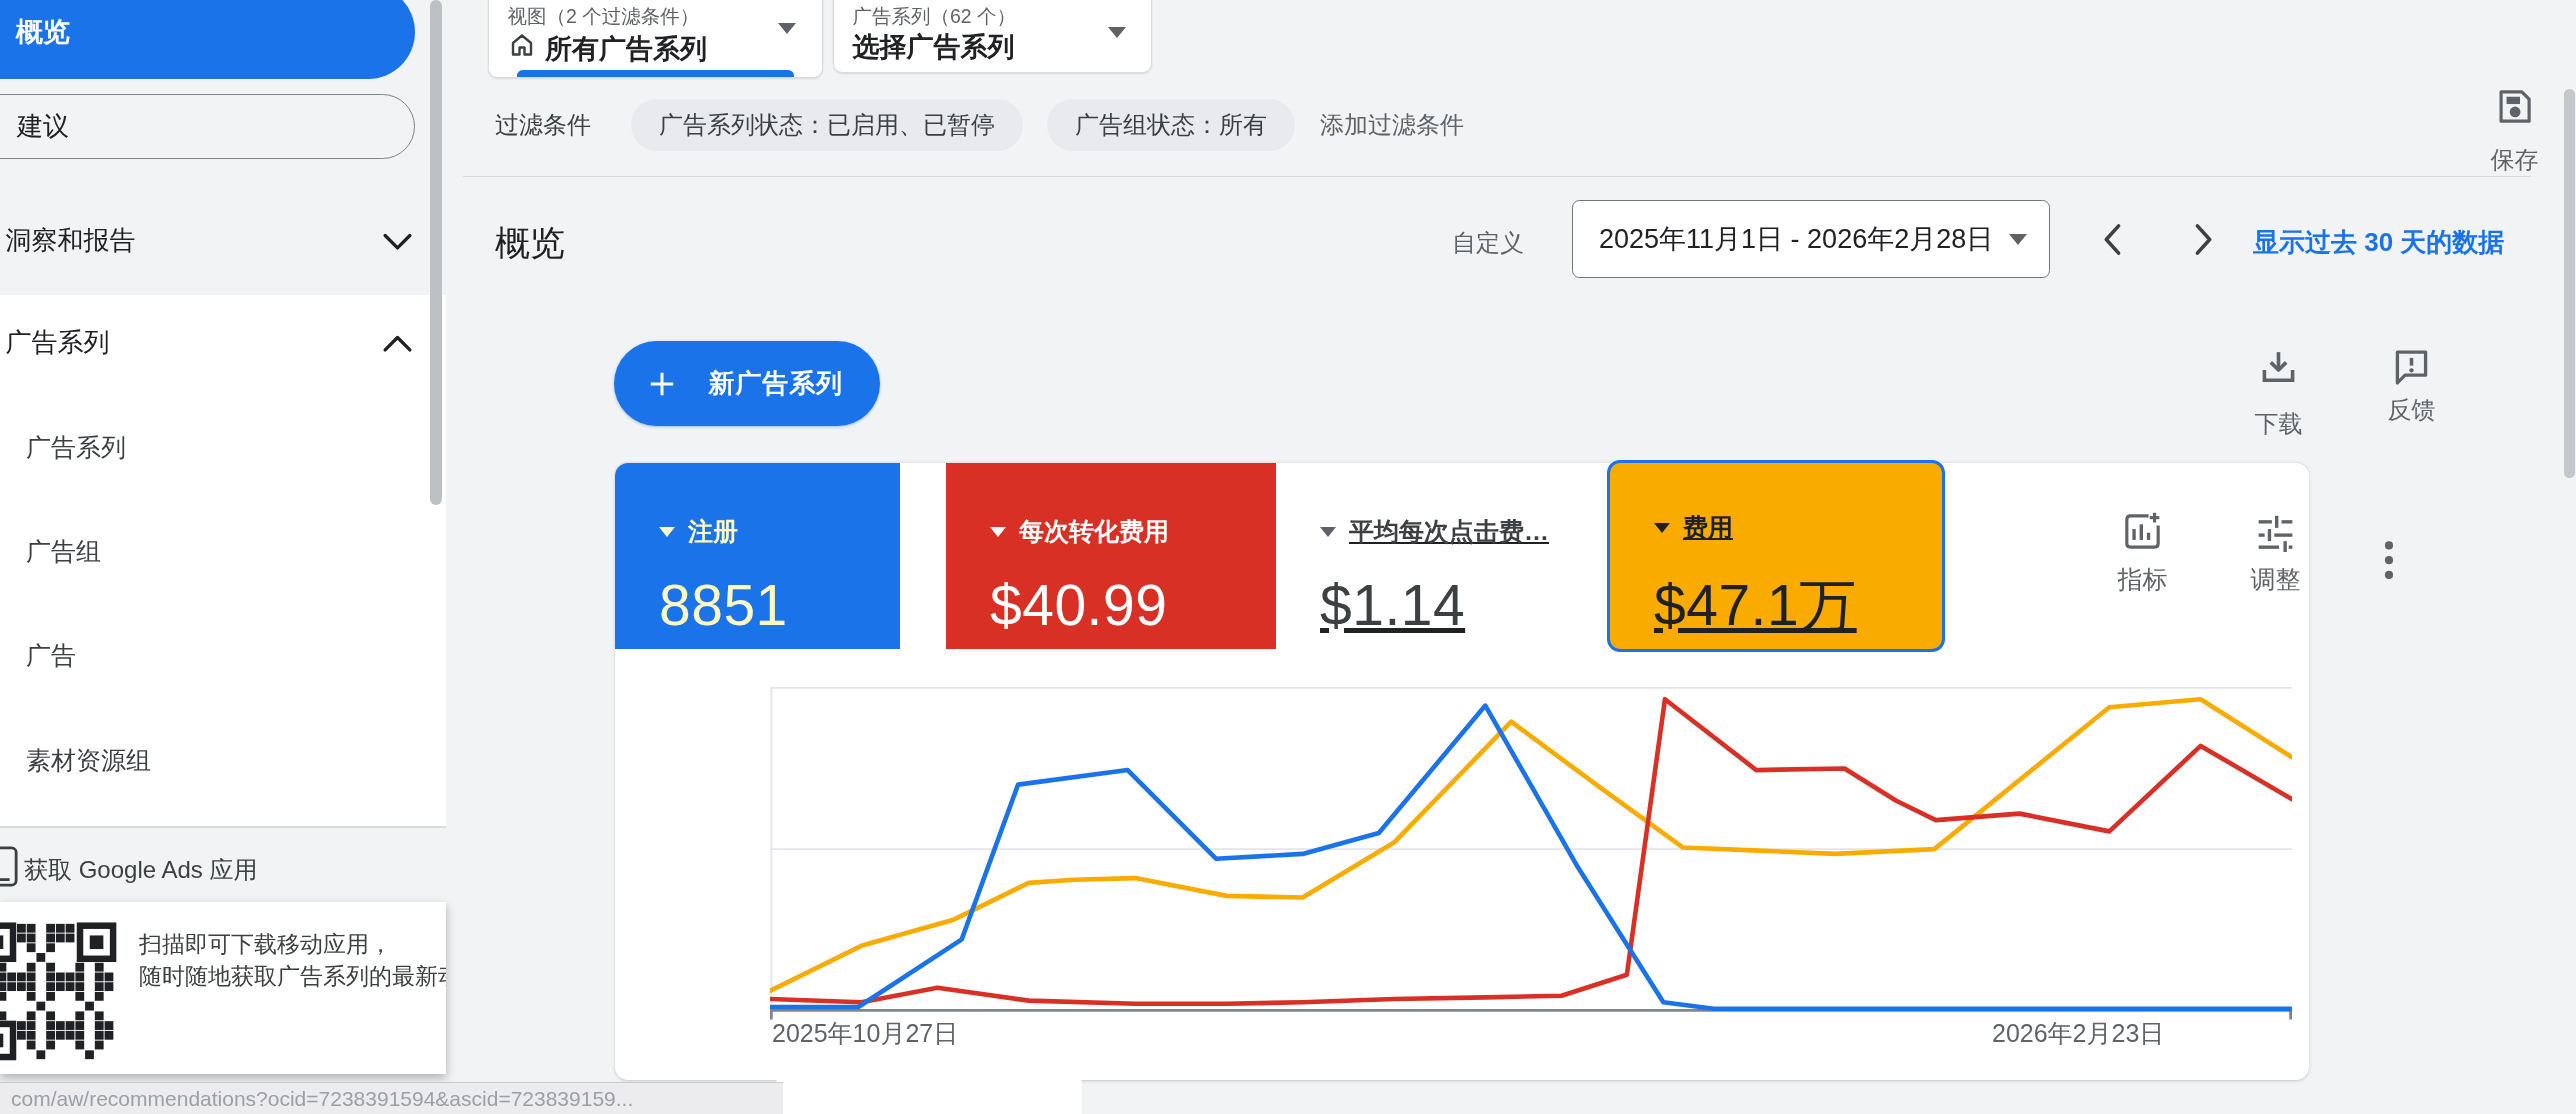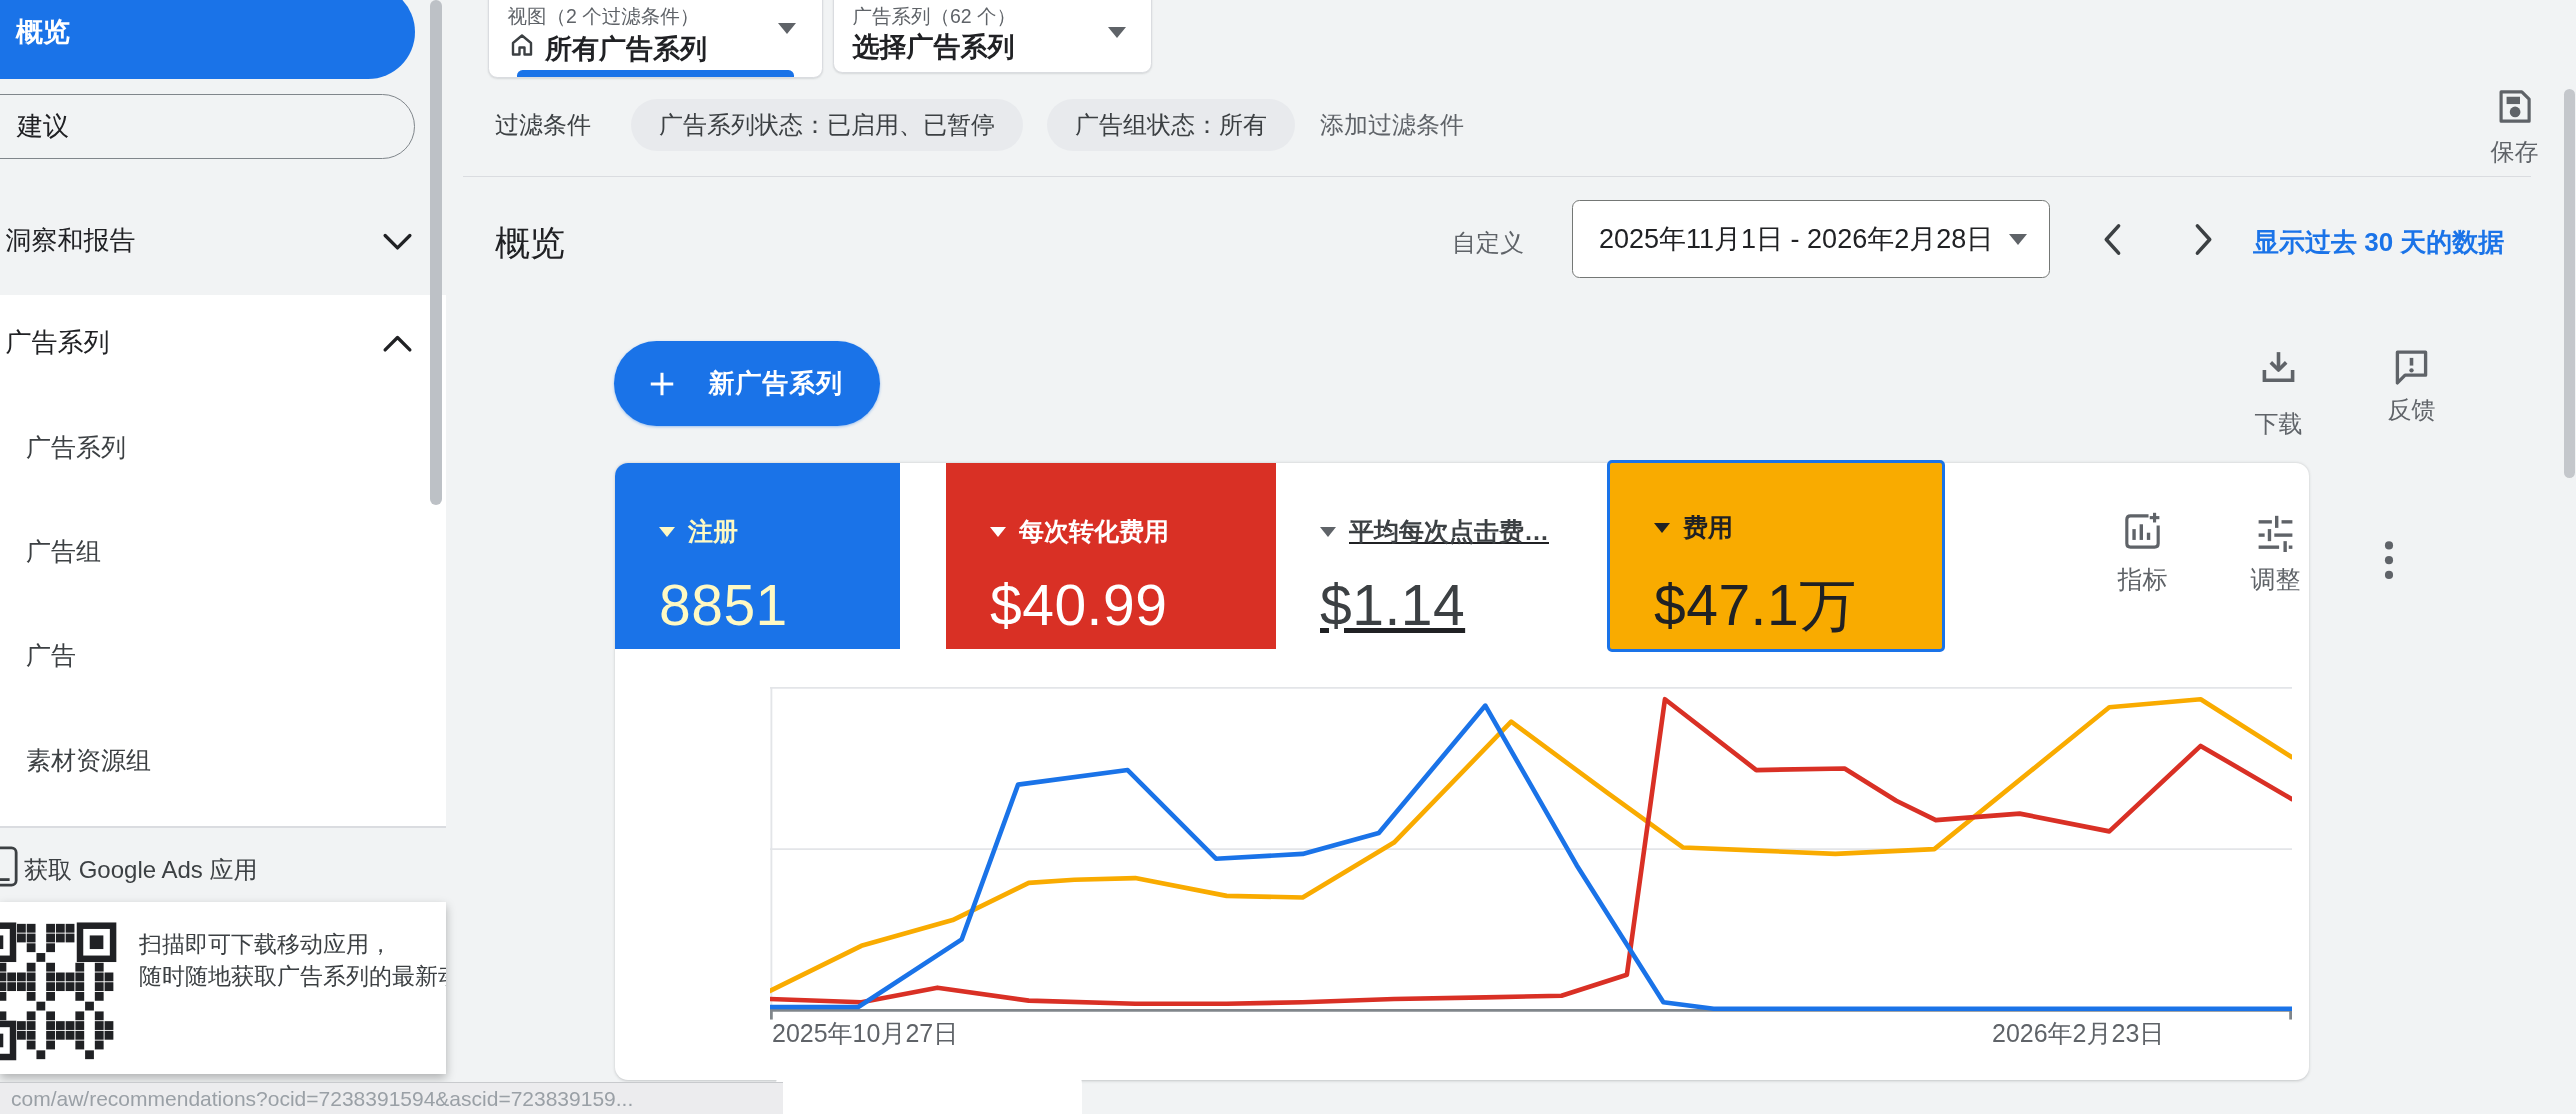--- a/index.html
+++ b/index.html
@@ -234,21 +234,21 @@
   <div class="abs sel-value" style="left:18.5px;top:39px">选择广告系列</div>
   <div class="abs caret" style="left:274px;top:37px"></div>
 </div>
 
 <div class="abs" style="left:2468px;top:87px;width:93px;text-align:center">
   <svg style="margin:0 auto" width="39" height="39" viewBox="0 0 32 32">
     <path d="M5 4 H22 L28 10 V28 H5 Z" fill="none" stroke="#5f6368" stroke-width="2.6" stroke-linejoin="round"></path>
     <rect x="9.5" y="8" width="11" height="6" fill="#5f6368"></rect>
     <circle cx="16.5" cy="20.5" r="4.4" fill="#5f6368"></circle>
   </svg>
-  <div class="icon-btn-label" style="margin-top:10px">保存</div>
+  <div class="icon-btn-label" style="margin-top:18px">保存</div>
 </div>
 
 <div class="abs main-scrollbar"></div>
 
 <div class="abs flexrow" style="left:495px;top:99px;height:52px;gap:0">
   <span class="filter-label">过滤条件</span>
   <span style="width:40px"></span>
   <span class="chip">广告系列状态：已启用、已暂停</span>
   <span style="width:24px"></span>
   <span class="chip">广告组状态：所有</span>
@@ -327,21 +327,21 @@
 </div>
 
 <div class="abs scorecard" style="left: 1276px; top: 463px; width: 333px; height: 186px; background: rgb(255, 255, 255); color: rgb(32, 33, 36); text-decoration: underline;">
   <div class="sc-label" style="color:#5f6368">
       <span class="sc-caret"></span>
     <span style="color:#3c4043">平均每次点击费…</span>
     </div>
   <div class="sc-value" style="color:#3c4043">$1.14</div>
 </div>
 
-<div class="abs scorecard" style="left: 1607px; top: 460px; width: 338px; height: 192px; border: 3.7px solid rgb(26, 115, 232); border-radius: 5px; padding-top: 48px; background: rgb(249, 171, 0); color: rgb(32, 33, 36);">
+<div class="abs scorecard" style="left: 1607px; top: 460px; width: 338px; height: 192px; border: 3.7px solid rgb(26, 115, 232); border-radius: 13px; padding-top: 48px; background: rgb(249, 171, 0); color: rgb(32, 33, 36); text-decoration: underline;">
   <div class="sc-label">
       <span class="sc-caret"></span>
     <span>费用</span>
     </div>
   <div class="sc-value">$47.1万</div>
 </div>
 
 <div class="abs" style="left:2114px;top:511px;width:57px;text-align:center">
   <svg style="margin:0 auto" width="41" height="41" viewBox="0 0 34 34">
     <path d="M22 4 H7 Q4 4 4 7 V27 Q4 30 7 30 H27 Q30 30 30 27 V12" fill="none" stroke="#5f6368" stroke-width="2.6"></path>

